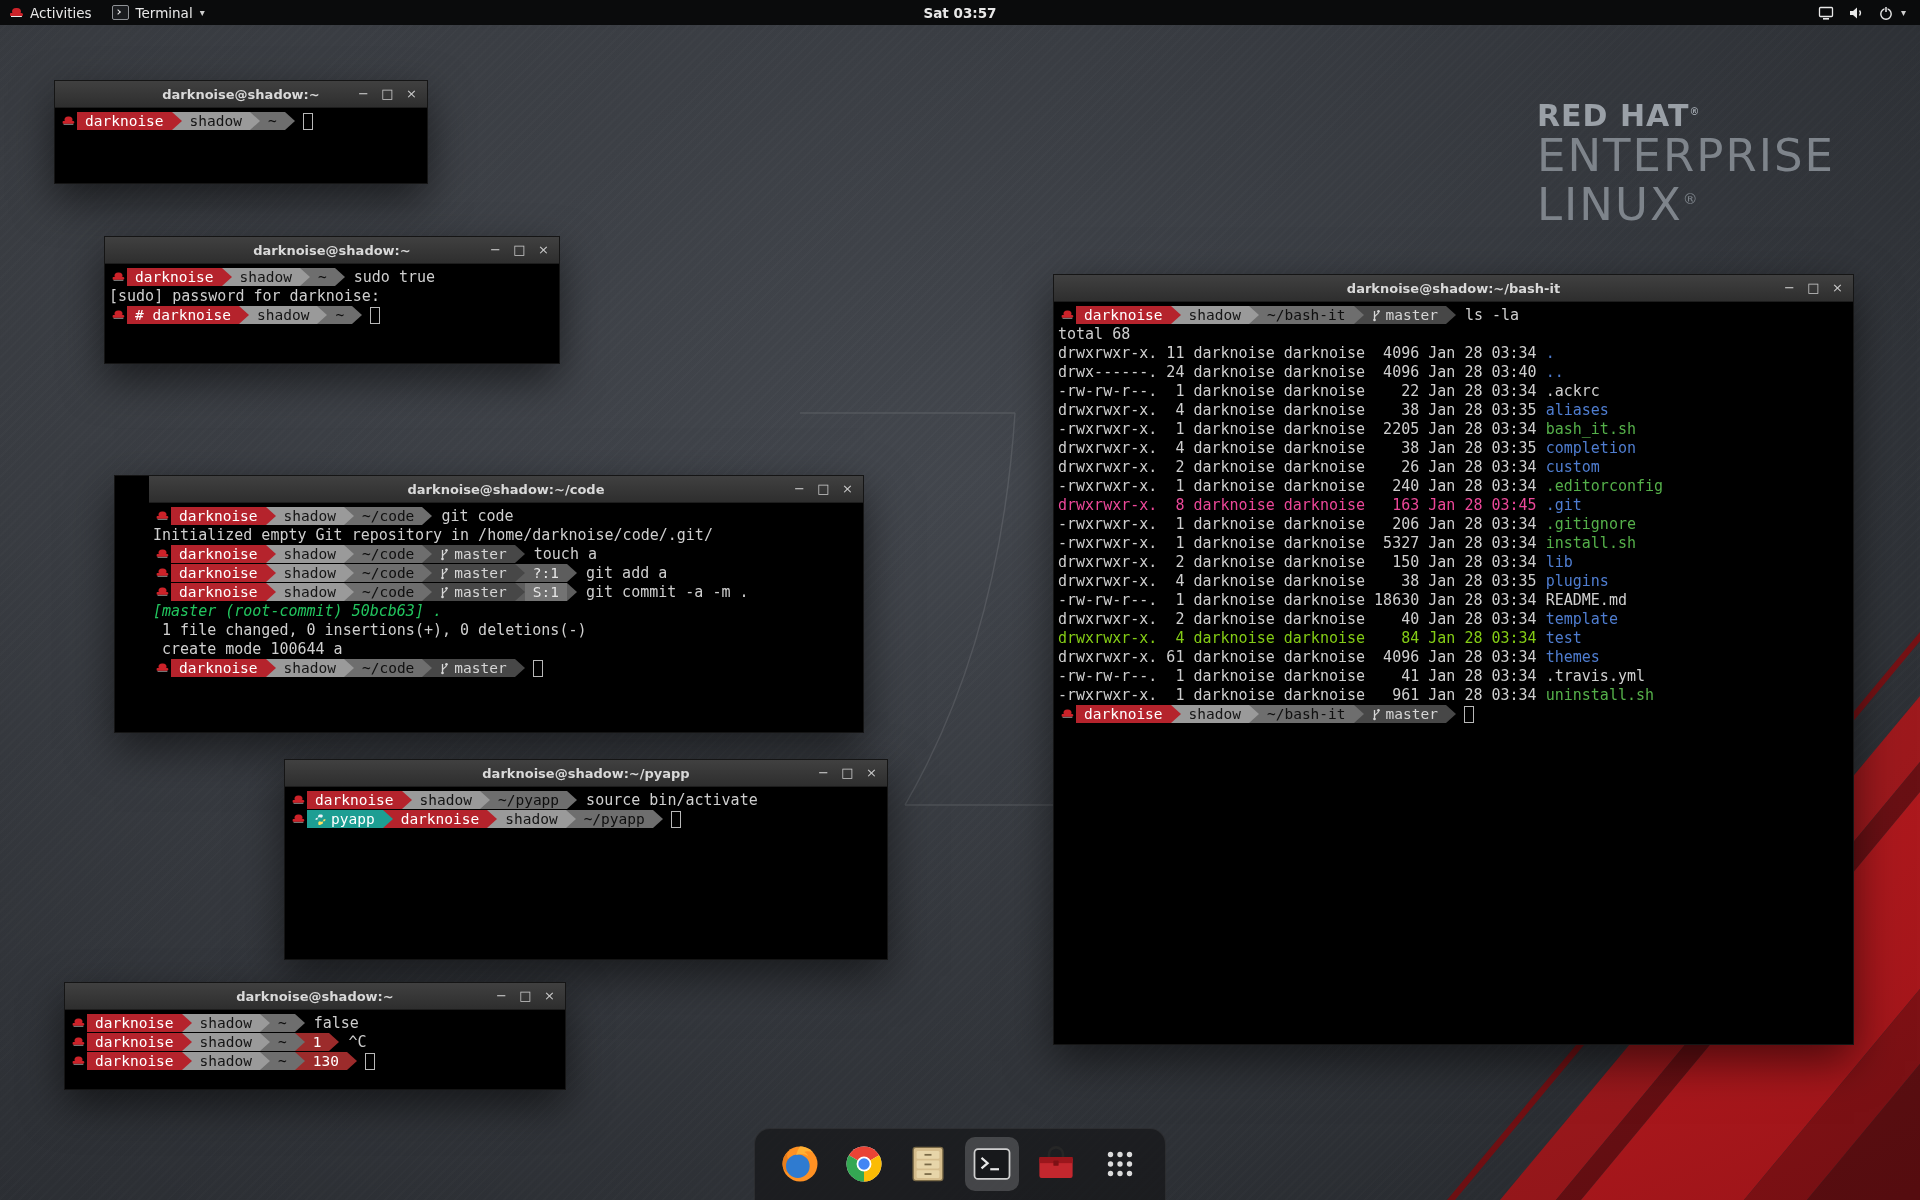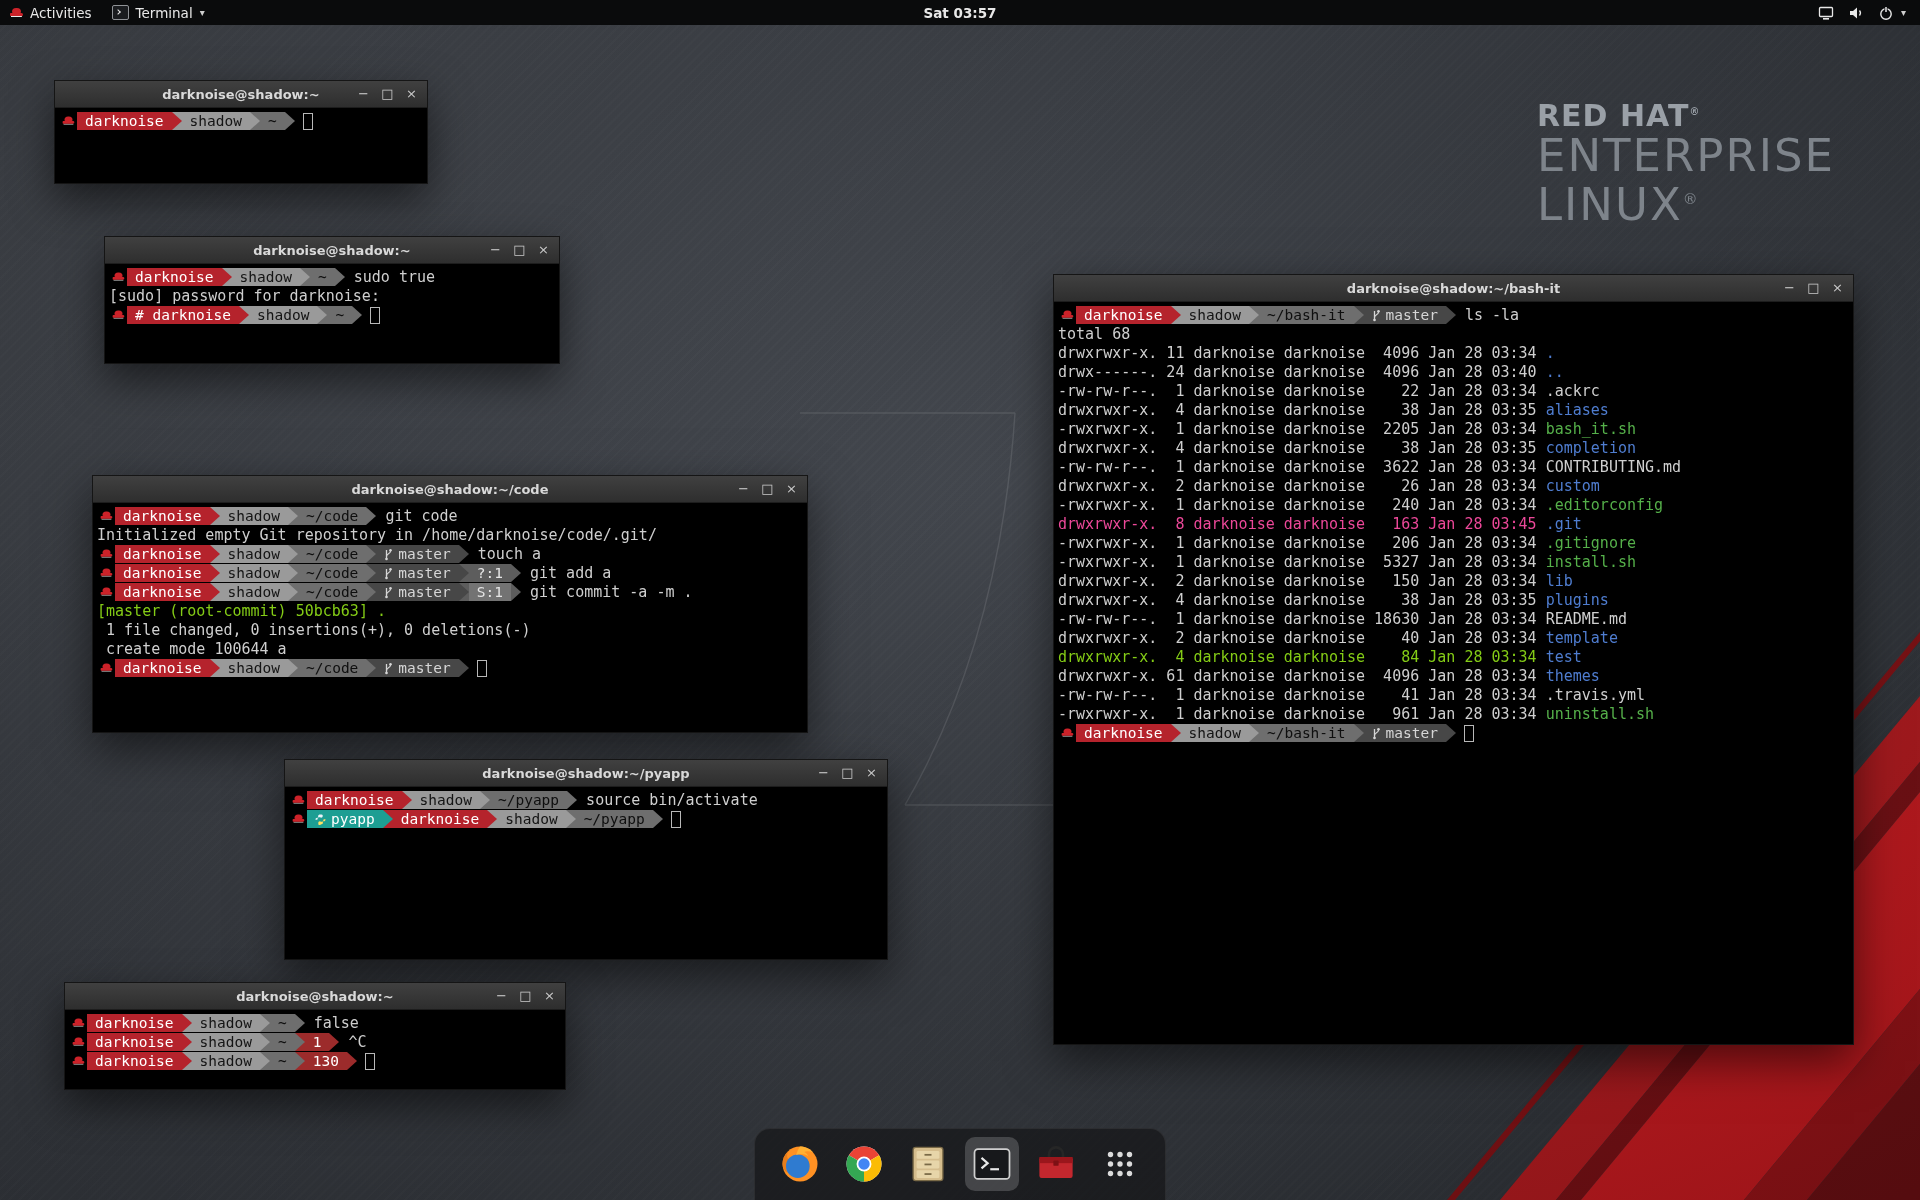--- a/index.html
+++ b/index.html
@@ -49,21 +49,21 @@
   .seg{display:inline-flex;align-items:center;gap:5px;height:18px;line-height:18px;padding:0 8px;white-space:pre;font-size:14.5px;}
   .pl-arrow{width:0;height:0;border-top:9px solid transparent;border-bottom:9px solid transparent;border-left:10px solid transparent;}
   .os-icon{width:18px;display:inline-flex;align-items:center;justify-content:center;height:18px;}
   .os-icon .hat{transform:scale(0.9);}
   .seg-ic{display:inline-flex;align-items:center;}
   .cursor{width:8px;height:15px;border:1px solid #b8b8b8;margin-left:8px;margin-top:1px;}
 
   
   .w1{left:54px;top:64px;width:372px;height:102px;}
   .w2{left:104px;top:220px;width:454px;height:126px;}
-  .w3{left:92px;top:459px;width:714px;height:256px;}
+  .w3{left:114px;top:459px;width:714px;height:256px;padding-left:34px;}
   .w4{left:284px;top:743px;width:602px;height:199px;}
   .w5{left:64px;top:966px;width:500px;height:106px;}
   .w6{left:1053px;top:258px;width:799px;height:769px;}
 
   
   .dock{position:absolute;left:50%;transform:translateX(-50%);bottom:0;z-index:60;
     display:flex;align-items:center;gap:10px;padding:8px 18px 9px;
     background:rgba(16,17,19,0.6);border:1px solid rgba(255,255,255,0.07);border-bottom:none;
     border-radius:16px 16px 0 0;}
   .dock-item{width:54px;height:54px;border-radius:10px;display:flex;align-items:center;justify-content:center;cursor:pointer;}
@@ -279,21 +279,21 @@
                 <path d="M2.5 8.5c0-3.2 4-2.3 4-5.5" stroke="currentColor" stroke-width="1.2" fill="none"></path>
                 <circle cx="6.5" cy="2.2" r="1.3" fill="currentColor"></circle>
                 <circle cx="2.5" cy="11" r="1.3" fill="currentColor"></circle>
               </svg></span>master</span>
           <span class="pl-arrow" style="border-left-color: rgb(71, 71, 71); background: rgb(93, 93, 93);"></span>
           <span class="seg" style="background: #737373; color: rgb(230, 230, 230);">S:1</span>
           <span class="pl-arrow" style="border-left-color: rgb(93, 93, 93);"></span>
           <span class="tok" style="color: rgb(207, 207, 207);"> git commit -a -m .</span>
         </div>
         <div class="tline">
-          <span class="tok" style="color: #84cc16;">[master (root-commit) 50bcb63] .</span>
+          <span class="tok" style="color: #22c55e; font-style: italic;">[master (root-commit) 50bcb63] .</span>
         </div>
         <div class="tline">
           <span class="tok" style="color: rgb(207, 207, 207);"> 1 file changed, 0 insertions(+), 0 deletions(-)</span>
         </div>
         <div class="tline">
           <span class="tok" style="color: rgb(207, 207, 207);"> create mode 100644 a</span>
         </div>
         <div class="tline">
           <span class="os-icon">
             <span class="hat"></span>
@@ -458,23 +458,20 @@
           <span class="tok" style="color: rgb(207, 207, 207);">drwxrwxr-x.  4 darknoise darknoise    38 Jan 28 03:35 </span>
           <span class="tok" style="color: rgb(79, 125, 208);">aliases</span>
         </div>
         <div class="tline">
           <span class="tok" style="color: rgb(207, 207, 207);">-rwxrwxr-x.  1 darknoise darknoise  2205 Jan 28 03:34 </span>
           <span class="tok" style="color: rgb(85, 176, 74);">bash_it.sh</span>
         </div>
         <div class="tline">
           <span class="tok" style="color: rgb(207, 207, 207);">drwxrwxr-x.  4 darknoise darknoise    38 Jan 28 03:35 </span>
           <span class="tok" style="color: rgb(79, 125, 208);">completion</span>
-        </div>
-        <div class="tline">
-          <span class="tok" style="color: rgb(207, 207, 207);">-rw-rw-r--.  1 darknoise darknoise  3622 Jan 28 03:34 CONTRIBUTING.md</span>
         </div>
         <div class="tline">
           <span class="tok" style="color: rgb(207, 207, 207);">drwxrwxr-x.  2 darknoise darknoise    26 Jan 28 03:34 </span>
           <span class="tok" style="color: rgb(79, 125, 208);">custom</span>
         </div>
         <div class="tline">
           <span class="tok" style="color: rgb(207, 207, 207);">-rwxrwxr-x.  1 darknoise darknoise   240 Jan 28 03:34 </span>
           <span class="tok" style="color: rgb(85, 176, 74);">.editorconfig</span>
         </div>
         <div class="tline">

